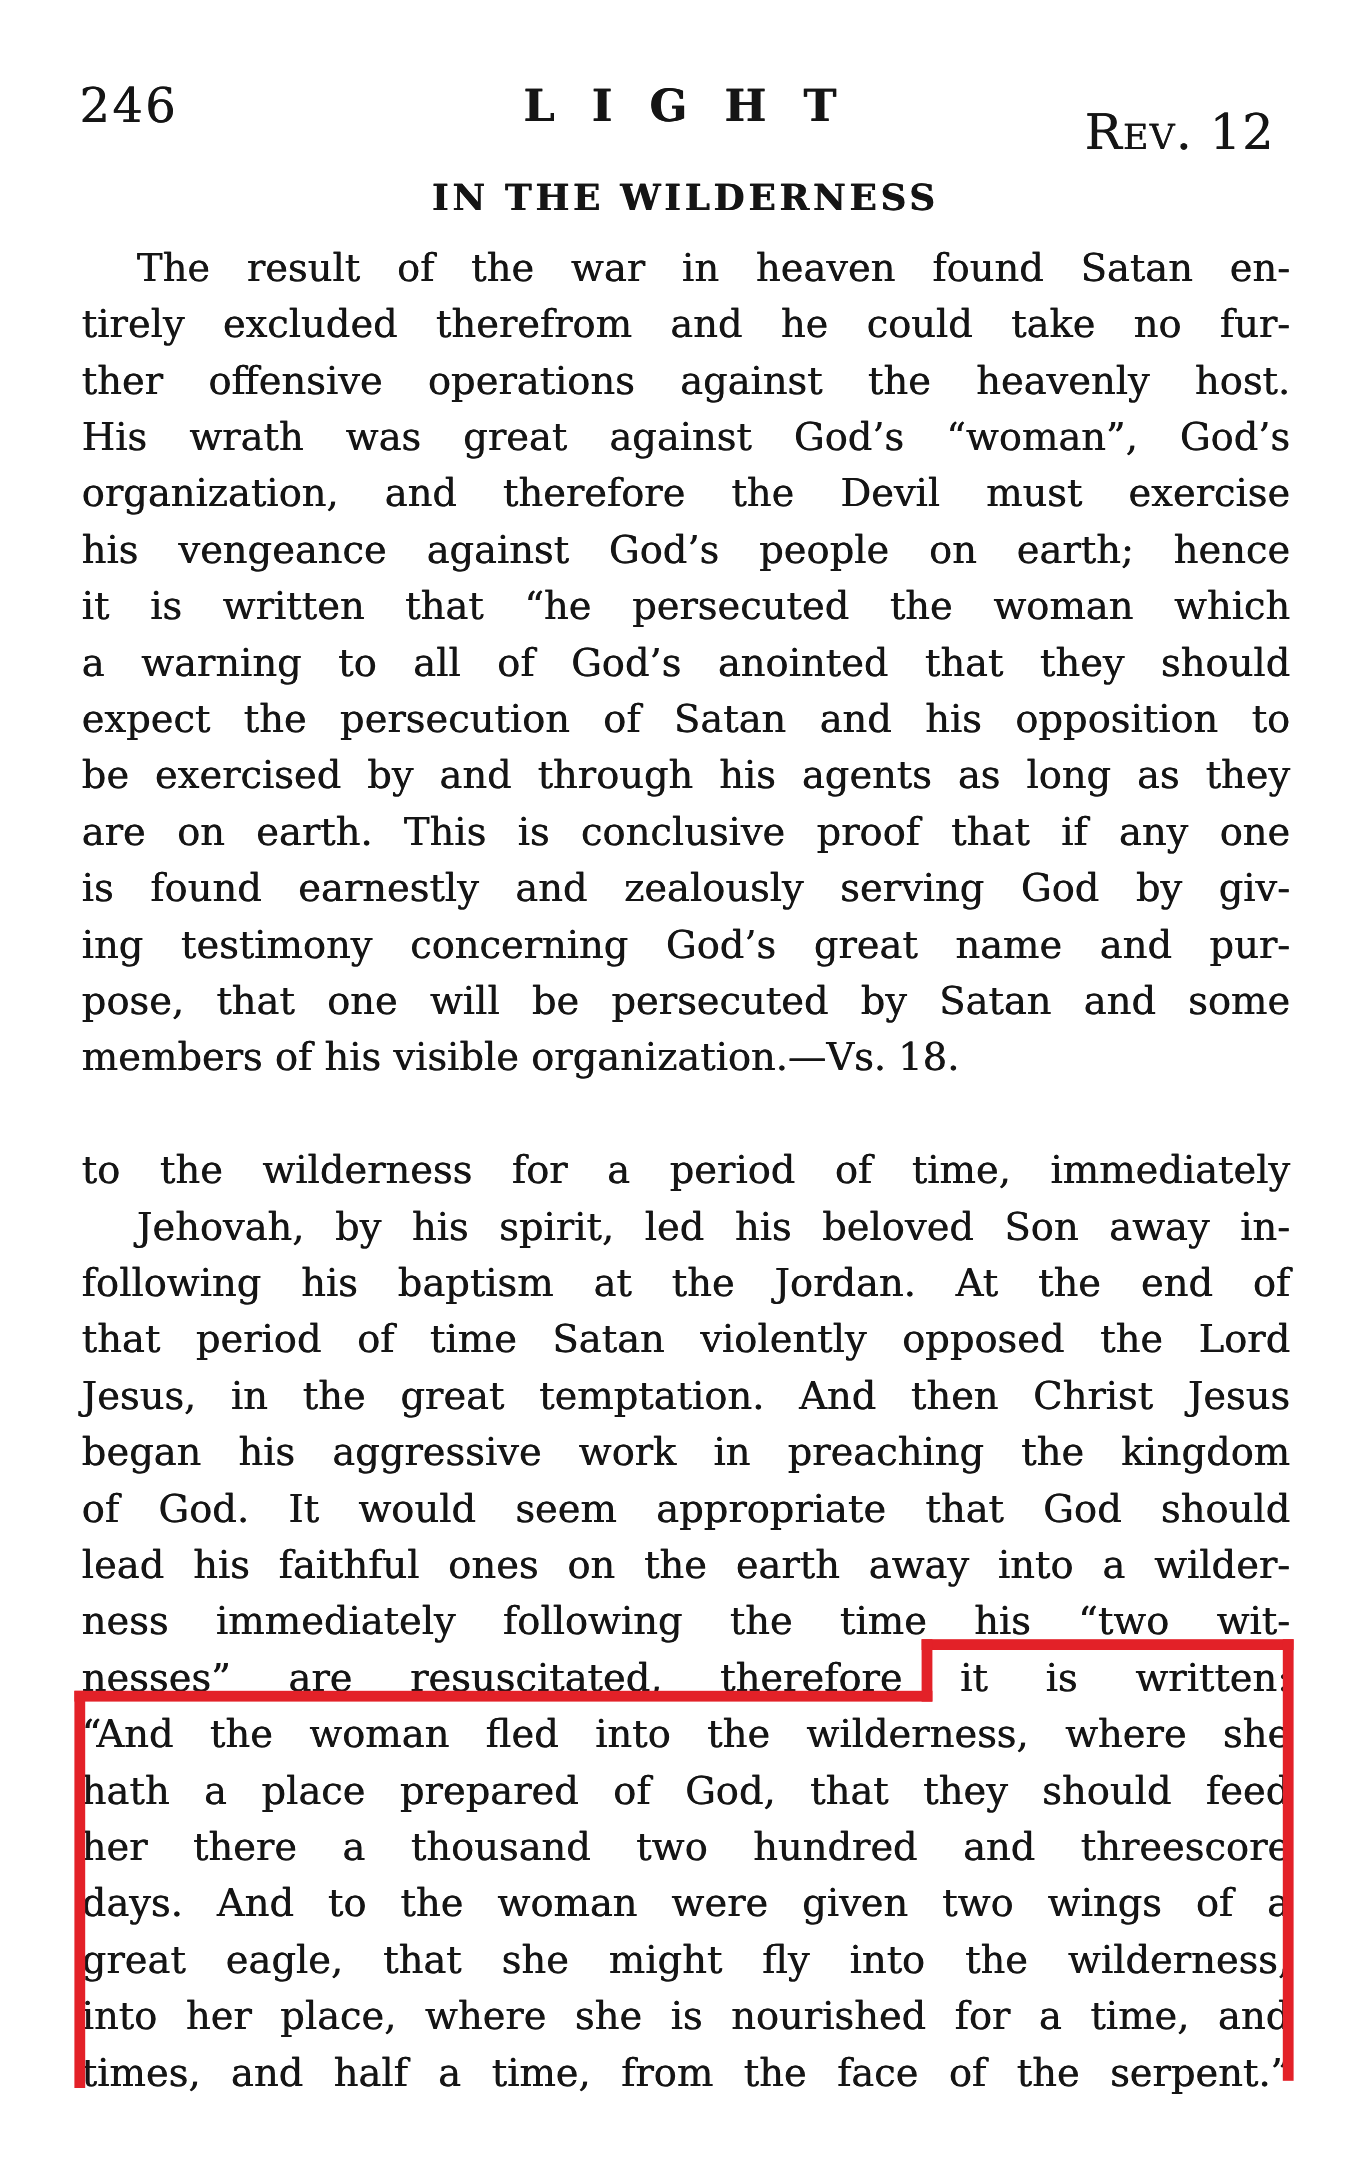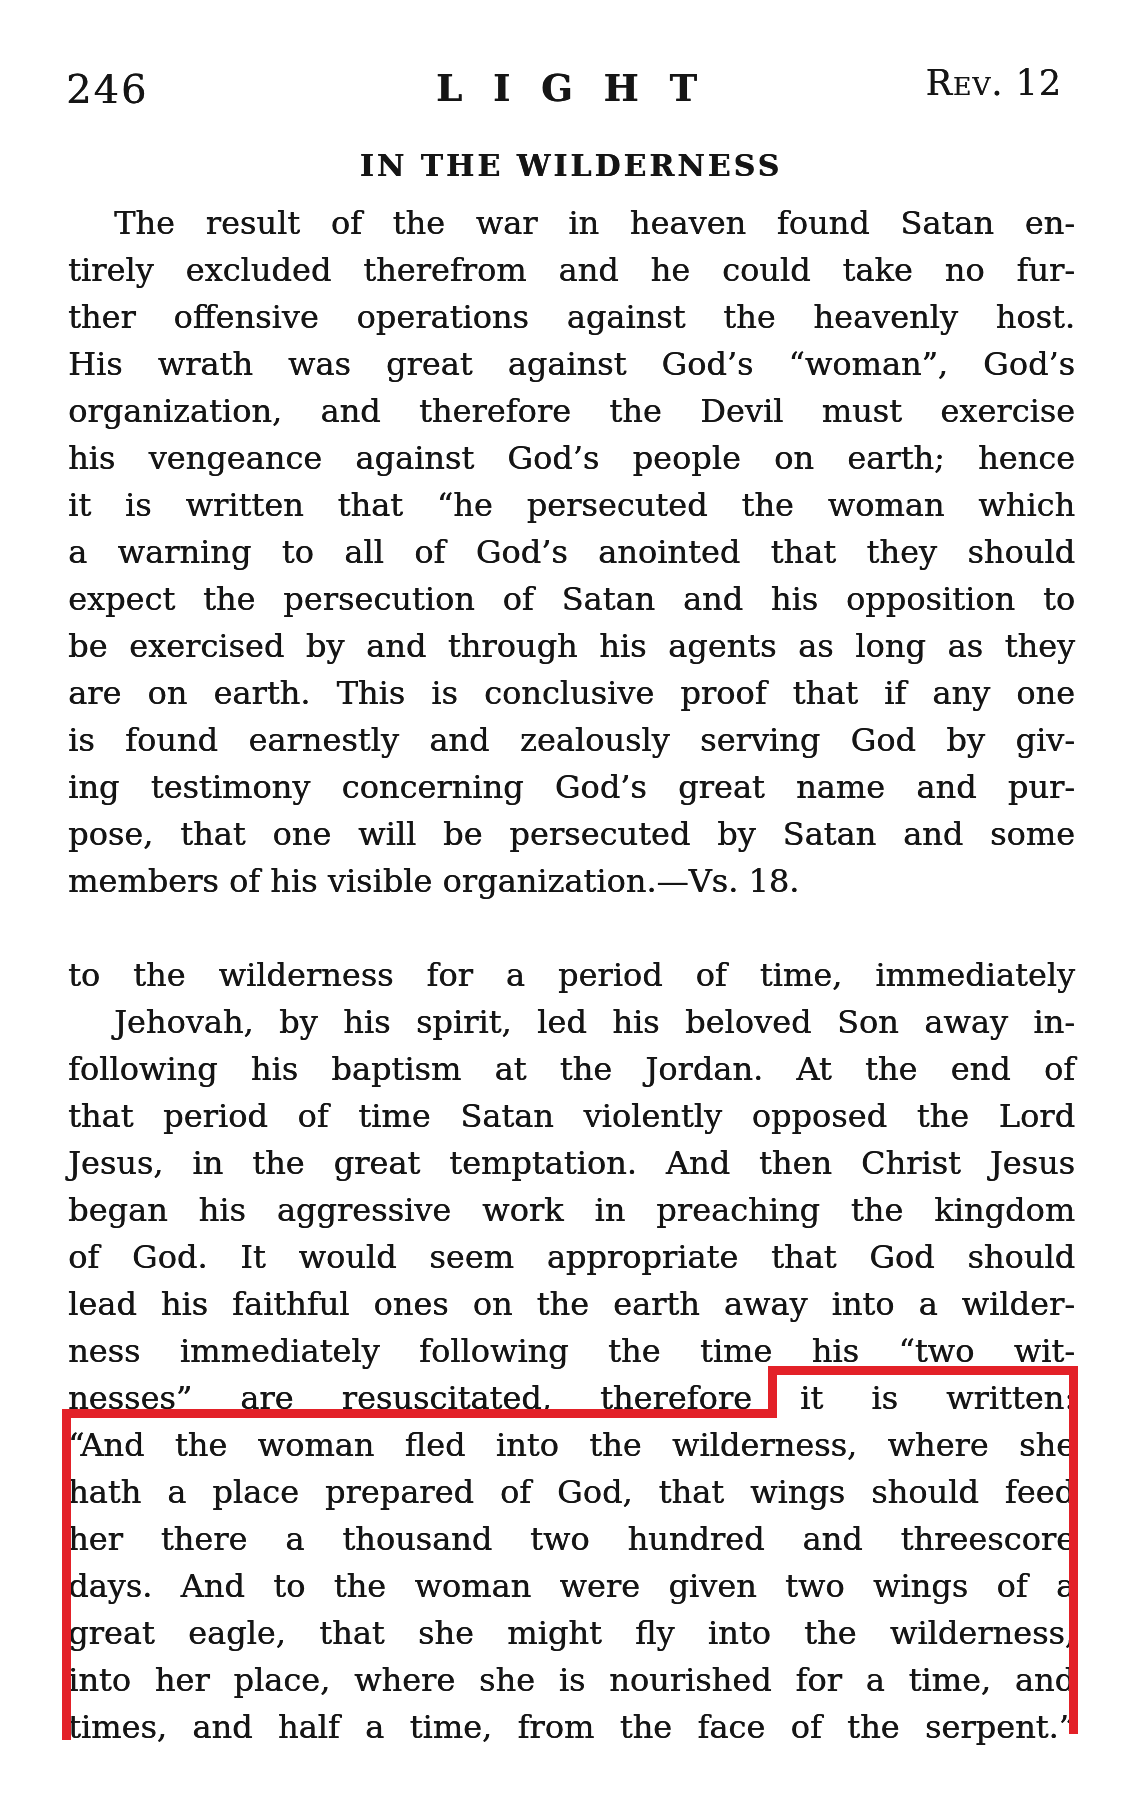--- a/index.html
+++ b/index.html
@@ -15,22 +15,22 @@
   .hdr-pageno{
     position:absolute;left:66px;top:66px;
     font-size:40px;letter-spacing:2px;
   }
   .hdr-title{
     position:absolute;left:0;right:0;top:66px;
     text-align:center;
     font-size:37px;font-weight:bold;letter-spacing:9px;
   }
   .hdr-ref{
-    position:absolute;right:80px;top:63px;
-    font-size:35px;font-variant:small-caps;letter-spacing:1px;
+    position:absolute;right:80px;top:86px;
+    font-size:41px;font-variant:small-caps;letter-spacing:1px;
   }
   .section-heading{
     position:absolute;left:0;right:0;top:148px;
     text-align:center;
     font-size:30px;font-weight:bold;letter-spacing:3px;
   }
   .para{
     position:absolute;left:68px;width:1007px;
     font-size:32px;
   }
@@ -92,21 +92,21 @@
       <div class="line first">Jehovah, by his spirit, led his beloved Son away in-</div>
       <div class="line">following his baptism at the Jordan. At the end of</div>
       <div class="line">that period of time Satan violently opposed the Lord</div>
       <div class="line">Jesus, in the great temptation. And then Christ Jesus</div>
       <div class="line">began his aggressive work in preaching the kingdom</div>
       <div class="line">of God. It would seem appropriate that God should</div>
       <div class="line">lead his faithful ones on the earth away into a wilder-</div>
       <div class="line">ness immediately following the time his “two wit-</div>
       <div class="line">nesses” are resuscitated, therefore it is written:</div>
       <div class="line">“And the woman fled into the wilderness, where she</div>
-      <div class="line">hath a place prepared of God, that wings should feed</div>
+      <div class="line">hath a place prepared of God, that they should feed</div>
       <div class="line">her there a thousand two hundred and threescore</div>
       <div class="line">days. And to the woman were given two wings of a</div>
       <div class="line">great eagle, that she might fly into the wilderness,</div>
       <div class="line">into her place, where she is nourished for a time, and</div>
       <div class="line">times, and half a time, from the face of the serpent.”</div>
     </div>
 
   <div>
     <div class="annotation-bar ann-top-h"></div>
     <div class="annotation-bar ann-step-v"></div>

